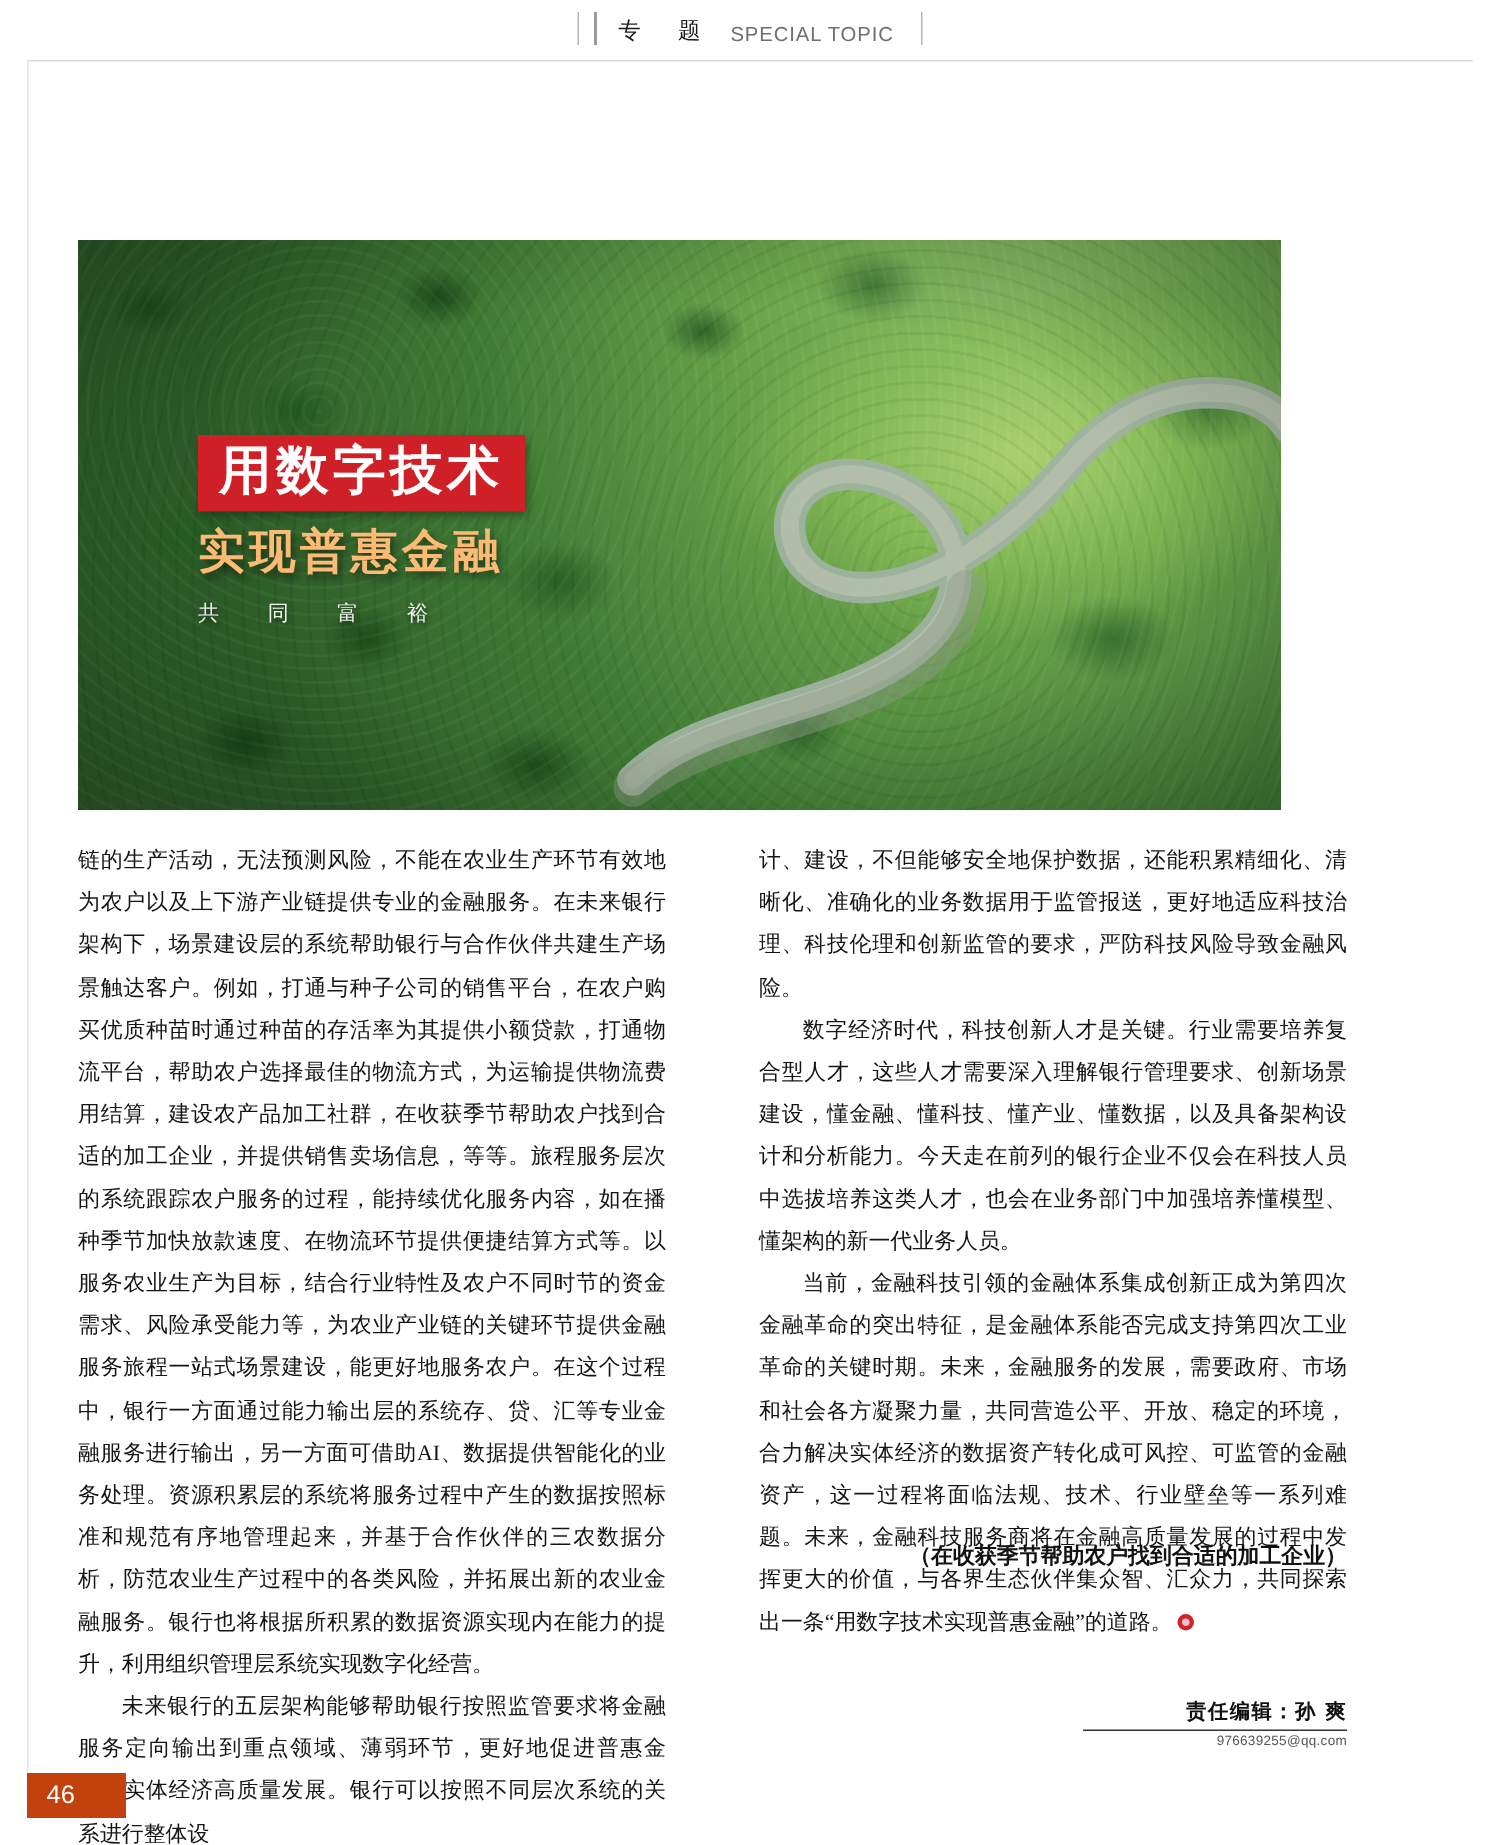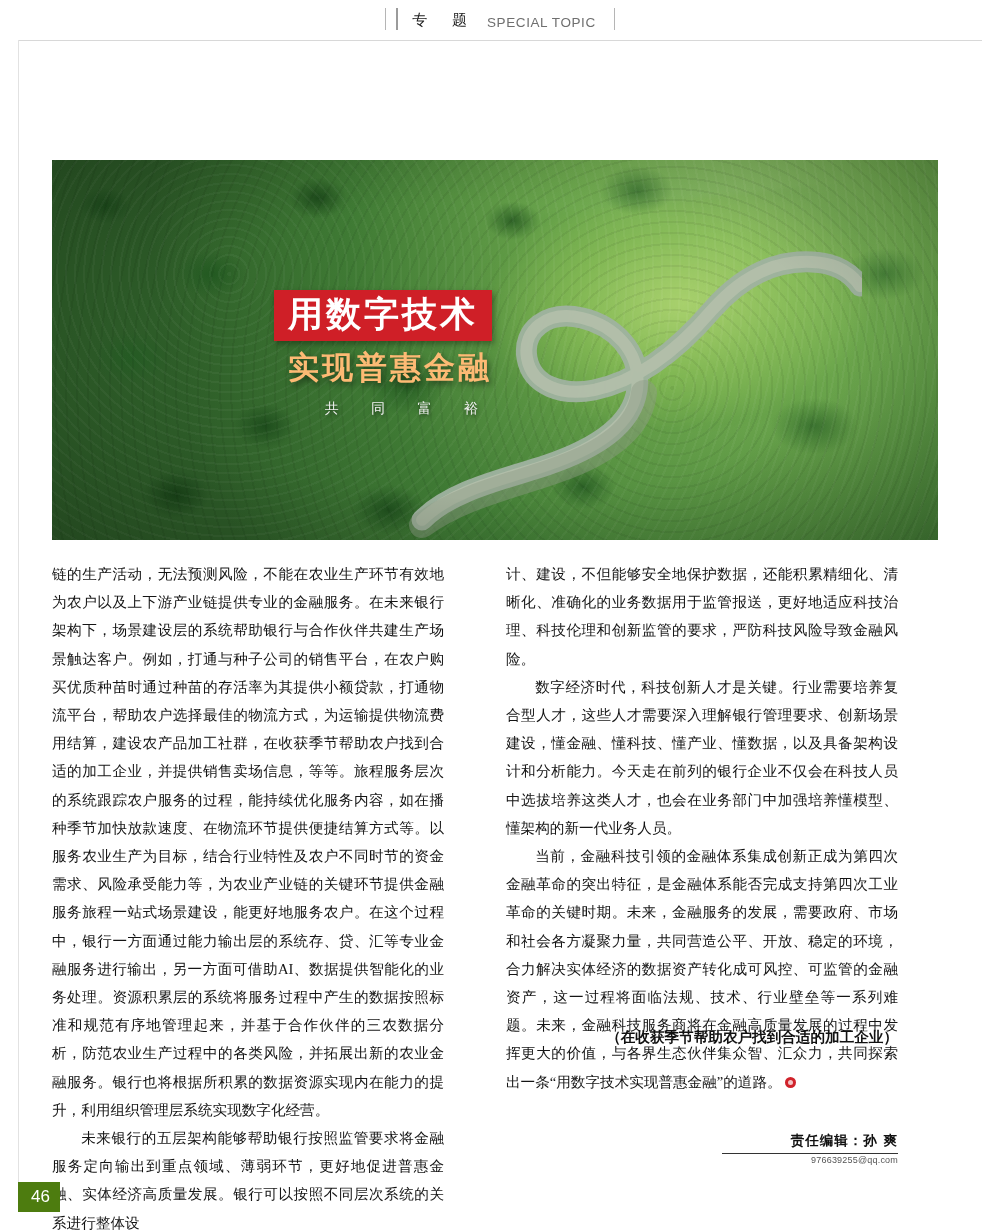--- a/index.html
+++ b/index.html
@@ -72,25 +72,24 @@
     width: 1px;
     height: 1150px;
     background: #e2e2e2;
   }
 
   
   .hero {
     position: absolute;
     left: 52px;
     top: 160px;
-    width: 886px;
+    width: 802px;
     height: 380px;
     overflow: hidden;
     background: #2f5d2a;
-    text-align: right;
   }
   .hero-sky {
     position: absolute;
     inset: 0;
     background:
       radial-gradient(circle at 78% 18%, #8fbf6a 0%, #6ea84e 22%, #3f7a34 52%, #2d5c28 78%),
       linear-gradient(160deg, #57913f 0%, #366a2c 45%, #24491f 100%);
   }
   
   .canopy {
@@ -264,23 +263,23 @@
     font-size: 9px;
     color: #555;
     letter-spacing: 0.2px;
   }
 
   
   .folio {
     position: absolute;
     left: 18px;
     bottom: 18px;
-    width: 42px;
+    width: 66px;
     height: 30px;
-    background: #4d7c0f;
+    background: #c2410c;
     color: #ffffff;
     font-family: "Liberation Sans", sans-serif;
     font-size: 17px;
     display: flex;
     align-items: center;
     padding-left: 13px;
     box-sizing: border-box;
   }
 </style>
 </head>

